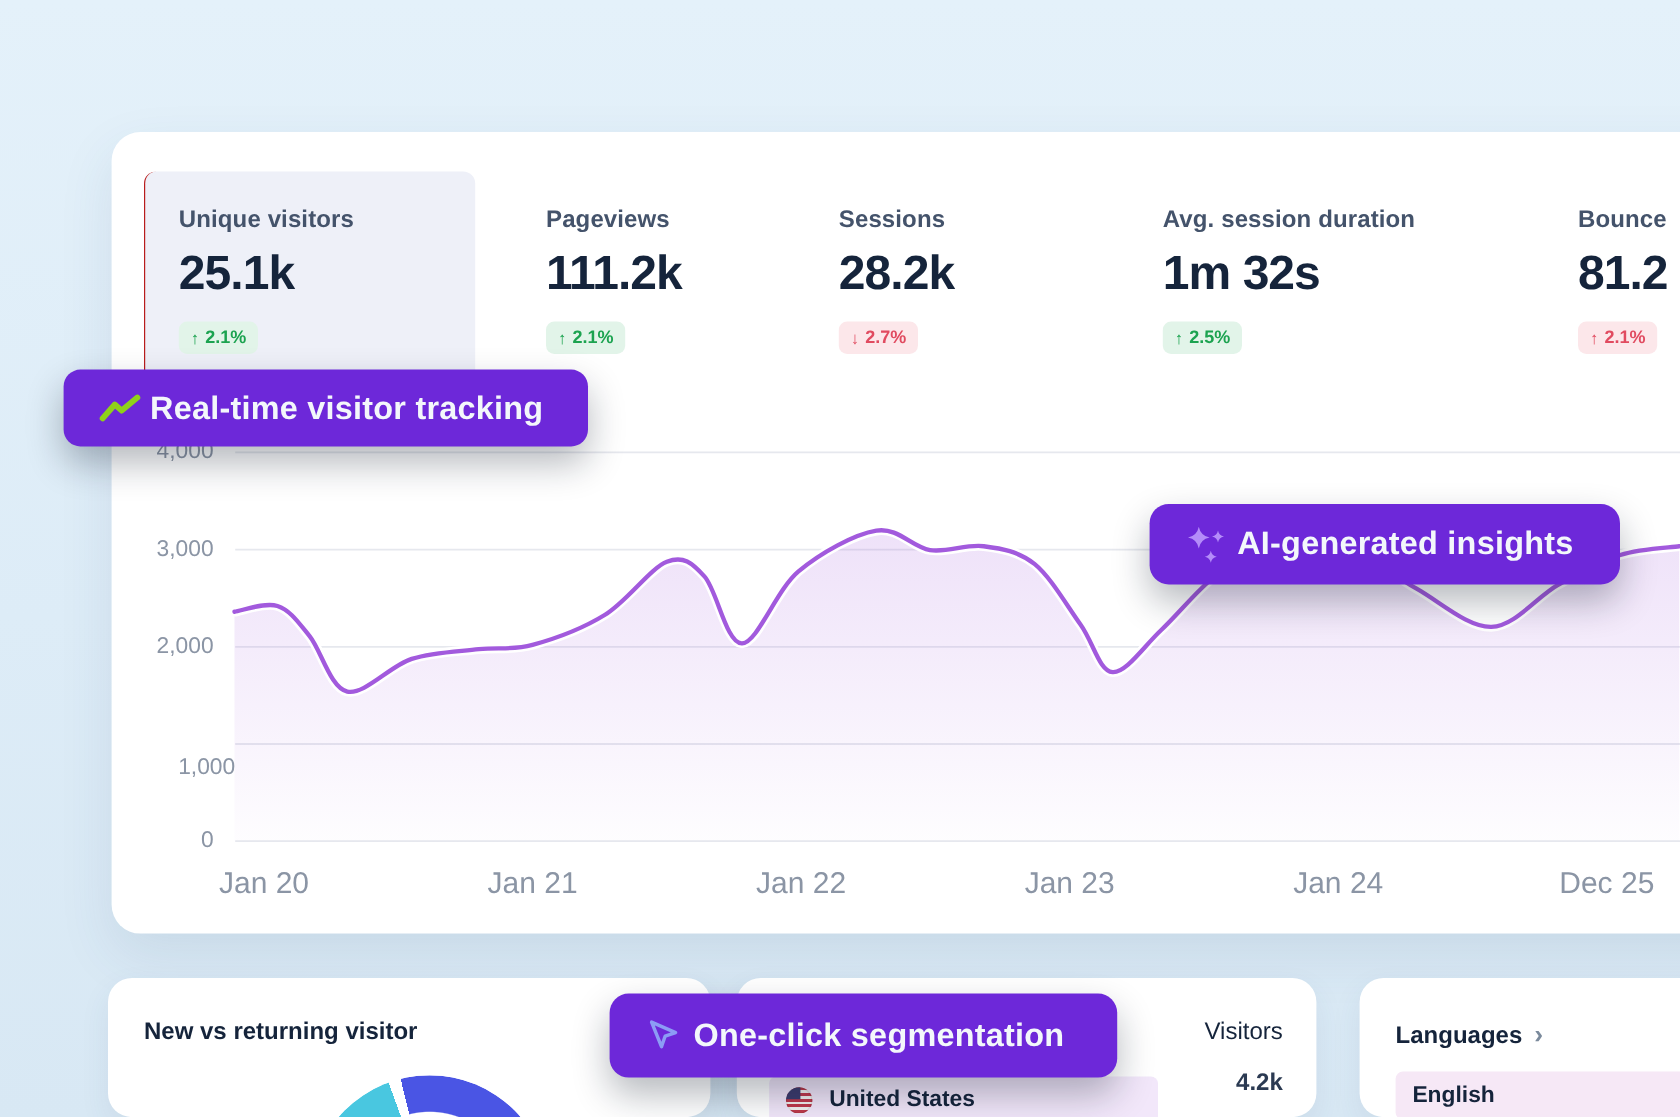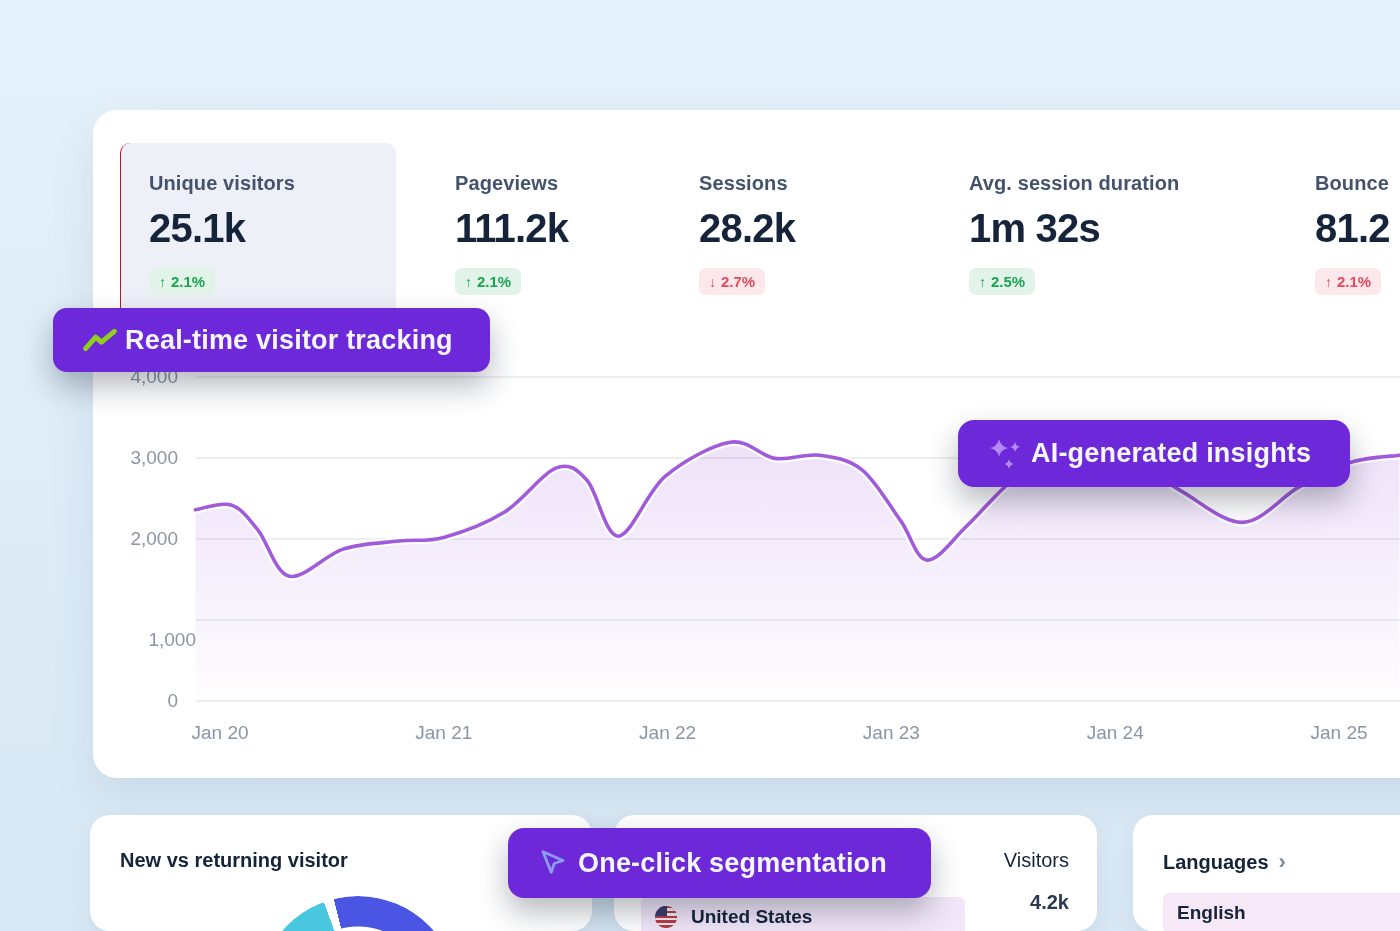--- a/index.html
+++ b/index.html
@@ -32,21 +32,21 @@
     font-size:15px; font-weight:700; padding:5px 10px; border-radius:7px;
   }
   .pill .arrow { font-size:14px; }
   .pill-pos { background:#e2f4e9; color:#1ca350; }
   .pill-neg { background:#fce7ea; color:#e14b60; }
 
   
   #chart-svg { position:absolute; left:0; top:0; z-index:2; pointer-events:none; }
   #axis-layer { position:absolute; left:0; top:0; width:1400px; height:931px; z-index:2; pointer-events:none; }
   .ytick { position:absolute; width:60px; text-align:right; font-size:19px; color:#8b95a5; }
-  .xtick { position:absolute; width:100px; text-align:center; font-size:19px; color:#8b95a5; }
+  .xtick { position:absolute; width:100px; text-align:center; font-size:25px; color:#8b95a5; }
 
   
   .callout {
     position:absolute; z-index:10; display:flex; align-items:center;
     background:#6d28d9; color:#f3f7fb;
     box-shadow:0 14px 30px rgba(12,24,40,0.30);
     font-size:27px; font-weight:600; letter-spacing:.2px;
   }
   .callout .ico { display:flex; align-items:center; justify-content:center; }
   #callout-realtime { left:53px; top:308px; width:437px; height:64px; border-radius:14px; padding-left:22px; }
@@ -167,21 +167,21 @@
     <div class="ytick" style="left: 118px; top: 690px;">0</div>
     <div class="ytick" style="left: 136px; top: 609px; margin-top: 20px;">1,000</div>
     <div class="ytick" style="left: 118px; top: 528px;">2,000</div>
     <div class="ytick" style="left: 118px; top: 447px;">3,000</div>
     <div class="ytick" style="left: 118px; top: 366px;">4,000</div>
     <div class="xtick" style="left: 170px; top: 722px;">Jan 20</div>
     <div class="xtick" style="left: 393.8px; top: 722px;">Jan 21</div>
     <div class="xtick" style="left: 617.6px; top: 722px;">Jan 22</div>
     <div class="xtick" style="left: 841.4px; top: 722px;">Jan 23</div>
     <div class="xtick" style="left: 1065.2px; top: 722px;">Jan 24</div>
-    <div class="xtick" style="left: 1289px; top: 722px;">Jan 25</div>
+    <div class="xtick" style="left: 1289px; top: 722px;">Dec 25</div>
   </div>
 
 <div class="callout" id="callout-realtime">
   <span class="ico">
     <svg width="36" height="26" viewBox="0 0 24 18">
         <polyline points="2,15 9,7 13,10.5 22,3" fill="none" stroke="#8fd11a" stroke-width="3.4" stroke-linecap="round" stroke-linejoin="round"></polyline>
       </svg>
   </span>
   <span>Real-time visitor tracking</span>
 </div>

